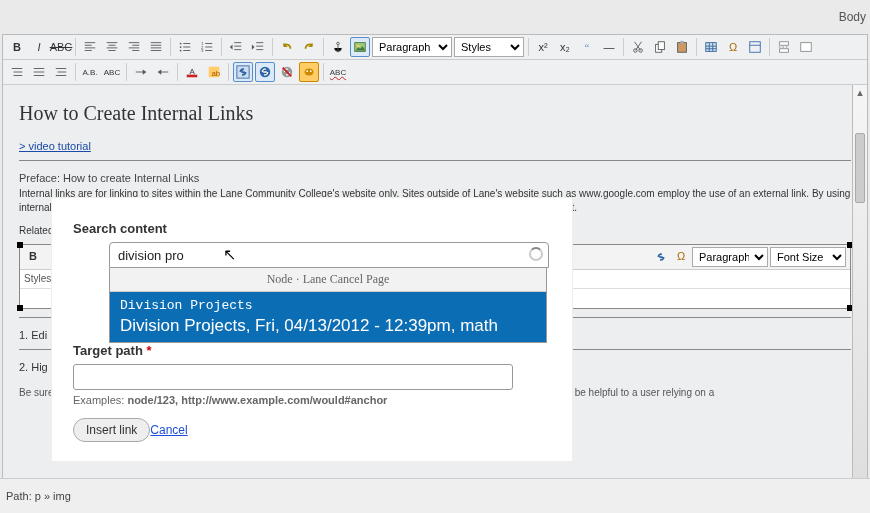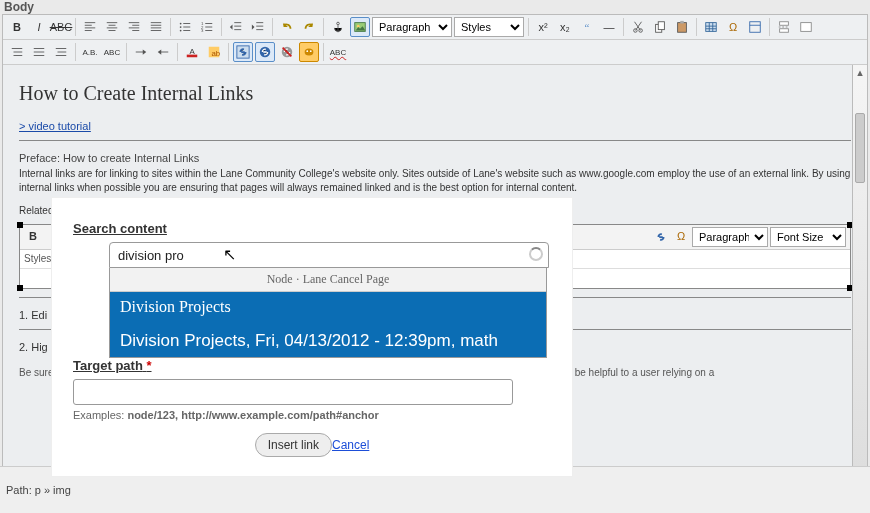--- a/index.html
+++ b/index.html
@@ -7,24 +7,25 @@
     font-family: Arial, Helvetica, sans-serif;
     font-size: 11px;
     background: #eaeaea;
     width: 870px;
     height: 513px;
     overflow: hidden;
     position: relative;
     color: #333;
   }
   .body-label {
-    font-weight: bold;
+    font-weight: normal;
     font-size: 12px;
     color: #555;
-    padding: 0 4px;
+    padding: 10px 4px;
+    text-align: right;
   }
   .editor-wrap {
     border: 1px solid #bbb;
     background: #f0f0f0;
     margin: 0 2px;
     position: relative;
   }
   .toolbar {
     background: #eef0f2;
     border-bottom: 1px solid #ccc;
@@ -96,54 +97,54 @@
   .inner-editor-box .handle { position:absolute; width:6px;height:6px;background:#000; }
   .inner-editor-box .tl{top:-3px;left:-3px;} .inner-editor-box .tr{top:-3px;right:-3px;}
   .inner-editor-box .bl{bottom:-3px;left:-3px;} .inner-editor-box .br{bottom:-3px;right:-3px;}
   .inner-tb { display:flex; gap:2px; padding:2px 4px; border-bottom:1px solid #ccc; background:#f3f3f3; align-items:center;}
   .inner-tb .tb-btn{width:18px;height:18px;}
   .inner-head { padding:2px 4px; font-size:10px; color:#555; border-bottom:1px solid #ddd;}
   .list-item { font-size:11px; color:#333; margin:6px 0;}
   .footer-desc { font-size:10px; color:#555; margin-top:10px;}
   .path-bar {
     position:absolute; bottom:0;left:0;right:0; background:#efefef; border-top:1px solid #ccc;
-    padding:17px 6px; font-size:11px; color:#444;
+    padding:11px 6px; font-size:11px; color:#444;
   }
 
   
   .modal {
     position:absolute; left:52px; top:198px; width:520px; background:#fff;
     border:1px solid #fff; box-shadow: 0 0 0 1px #eee;
     padding:22px 20px 18px 20px; z-index:10;
   }
-  .modal label { font-weight:bold; font-size:13px; color:#333; display:block; margin-bottom:6px;text-decoration:underline;}
+  .modal label { font-weight:bold; font-size:13px; color:#333; display:block; margin-bottom:6px;}
   .modal .required { color:#c00; }
   .search-wrap { position:relative;padding-left:36px; }
   .modal input[type=text] {
     width:440px; height:26px; border:1px solid #999; border-radius:4px 4px 0 0; padding:0 26px 0 8px;
     font-size:13px; color:#222; outline:none;
   }
   .modal input.target { border-radius:3px; }
   .spinner {
     position:absolute; right:8px; top:5px; width:14px;height:14px; border:2px solid #ccc;
     border-radius:50%; border-top-color:#888;
   }
   .cursor-arrow {
     position:absolute; left:150px; top:3px; font-size:16px; color:#000; text-shadow:0 0 2px #fff;
     pointer-events:none;
   }
   .dropdown {
     width:438px; border:1px solid #999; border-top:none; background:#fff;
   }
   .dd-head { text-align:center; font-family:Georgia,serif; font-size:12px; color:#666; background:#f2f2f2; padding:4px 0; border-bottom:1px solid #ccc;}
   .dd-item { background:#0b6db4; color:#fff; padding:6px 10px; }
-  .dd-item .t { font-family:Liberation Serif, serif; font-size:16px; margin-bottom:15px;}
+  .dd-item .t { font-family:Liberation Mono, monospace; font-size:13px; margin-bottom:3px;}
   .dd-item .s { font-size:17px; }
   .help { font-size:11px; color:#666; margin:4px 0 12px 0;}
-  .btn-row { display:flex; align-items:center; gap:0;justify-content:center;}
+  .btn-row { display:flex; align-items:center; gap:0;}
   .btn {
     border:1px solid #aaa; border-radius:12px; padding:4px 12px; background:#eee;
     font-size:12px; color:#333; cursor:pointer;
   }
   .cancel-link { color:#1d4ed8; text-decoration:underline; font-size:12px; cursor:pointer;}
 </style>
 </head>
 <body>
 
 <div class="body-label">Body</div>
@@ -432,20 +433,20 @@
         <div class="s">Division Projects, Fri, 04/13/2012 - 12:39pm, math</div>
       </div>
     </div>
   </div>
 
   <label style="">
     <span>Target path</span> <span class="required">*</span>
   </label>
   <input type="text" class="target" value="" style="">
   <div class="help">
-    <span>Examples: </span><b>node/123, http://www.example.com/path#anchor</b>
+    <span>Examples: </span><b>node/123, http://www.example.com/would#anchor</b>
   </div>
 
   <div class="btn-row">
     <button class="btn">Insert link</button>
     <a class="cancel-link">Cancel</a>
   </div>
 </div>
 
 </body></html>

